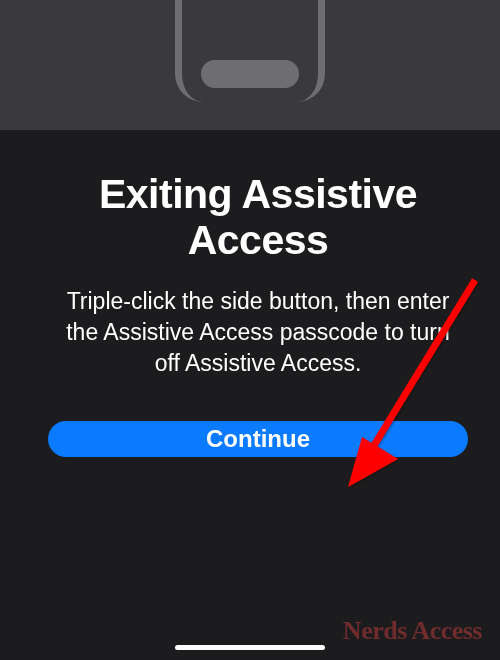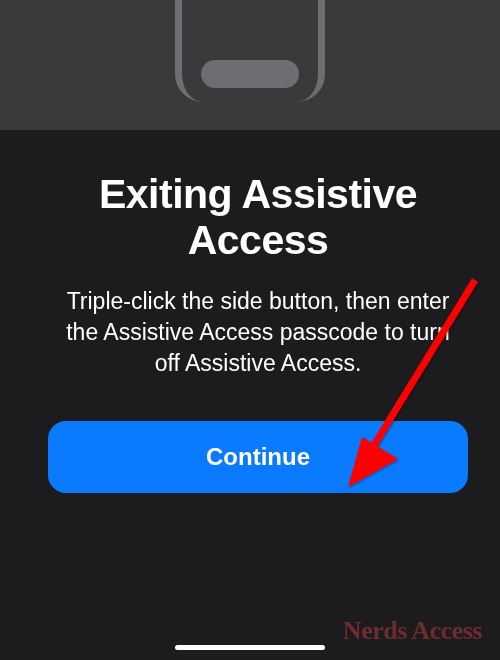--- a/index.html
+++ b/index.html
@@ -64,21 +64,21 @@
       font-size: 23px;
       font-weight: 400;
       line-height: 1.35;
       padding: 0 18px;
       margin-bottom: 42px;
     }
     .continue-button {
       display: block;
       width: calc(100% - 8px);
       margin: 0 4px;
-      padding: 22px 0;
+      padding: 4px 0;
       background: #0a7aff;
       color: #ffffff;
       font-size: 24px;
       font-weight: 700;
       border: none;
       border-radius: 18px;
       cursor: pointer;
       font-family: inherit;
     }
     .arrow-annotation {

